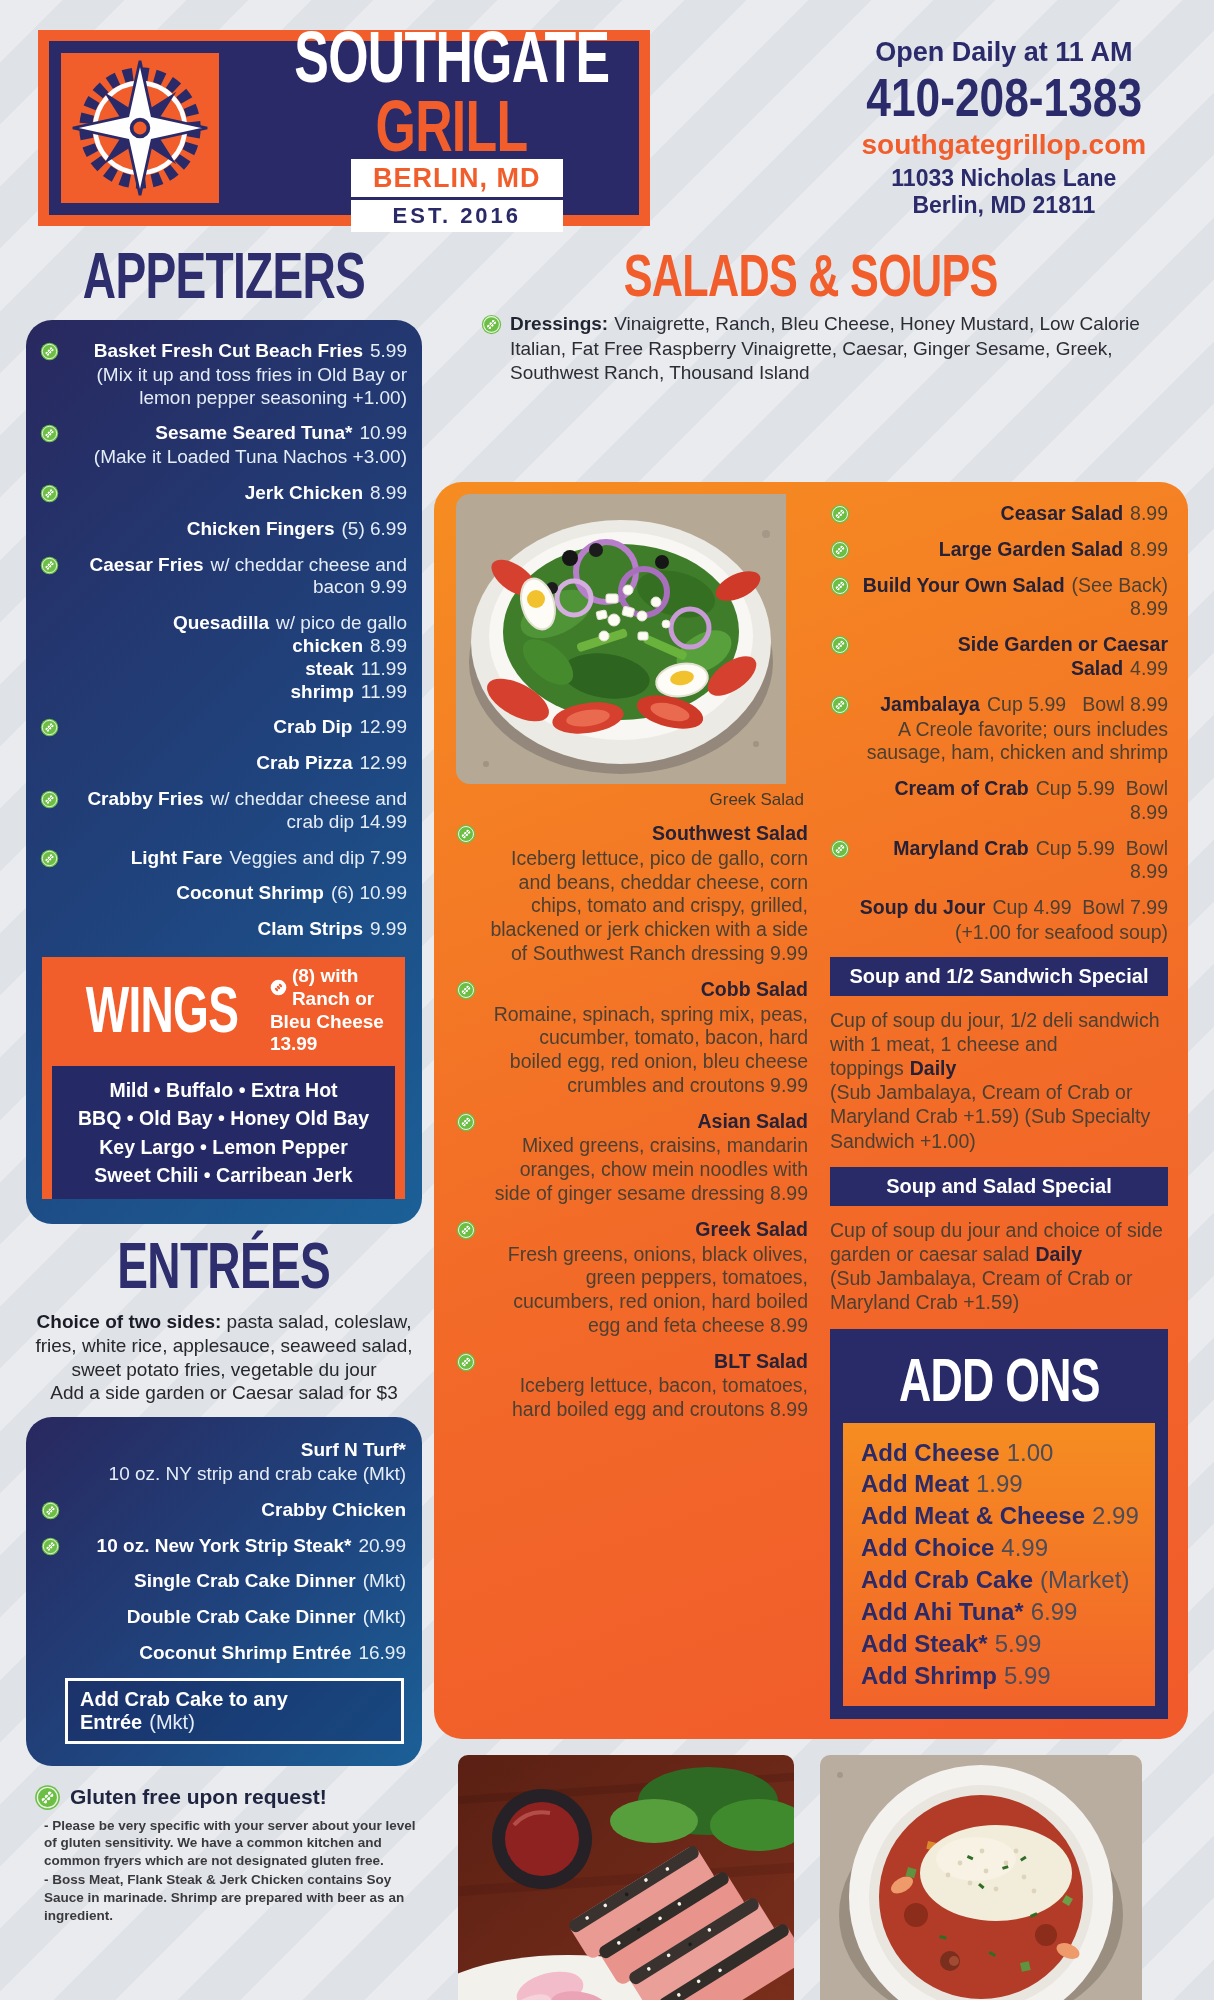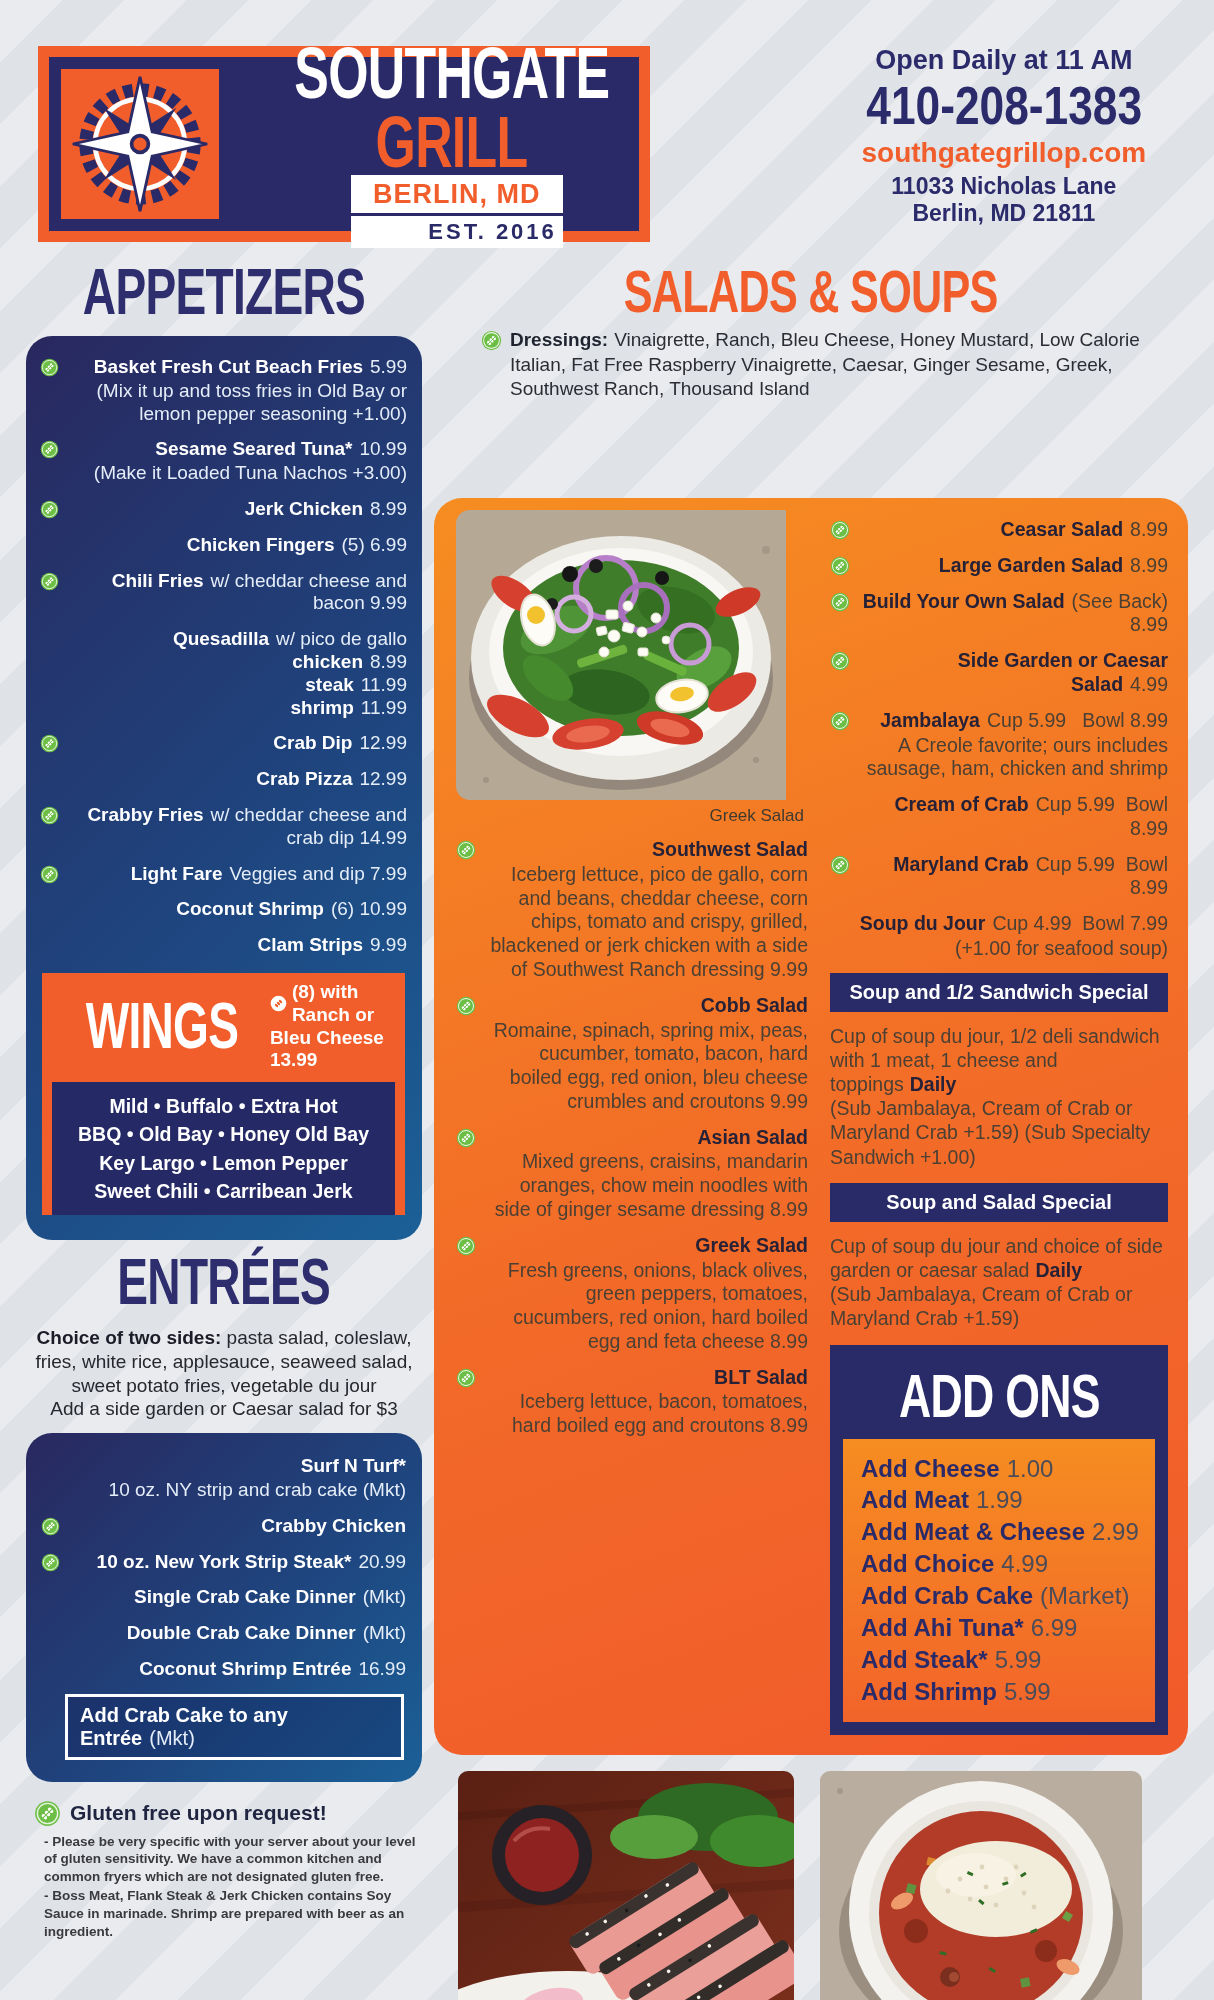--- a/index.html
+++ b/index.html
@@ -9,30 +9,30 @@
     background: repeating-linear-gradient(135deg,#e9ebee 0 44px,#dfe2e7 44px 88px);
     color:#222;
   }
   .cond { display:inline-block; transform:scaleX(.72); transform-origin:50% 50%; font-weight:bold; letter-spacing:-1px; }
   .b { font-weight:bold; }
   .r { margin-left:7px; }
   .pre { white-space:pre-wrap; }
 
   
   .header { display:flex; align-items:center; padding:30px 34px 8px 38px; }
-  .logo-box { background:#f15e2c; padding:11px; width:612px; height:196px; flex:none;margin-top:16px; }
+  .logo-box { background:#f15e2c; padding:11px; width:612px; height:196px; flex:none; }
   .logo-inner { background:#2b2a68; width:100%; height:100%; display:flex; align-items:stretch; }
   .compass-cell { margin:12px; background:#f15e2c; width:158px; flex:none; display:flex; align-items:center; justify-content:center; }
   .logo-text { flex:1; display:flex; flex-direction:column; justify-content:center; padding:6px 10px 6px 2px; }
   .logo-top { color:#fff; font-size:72px; line-height:.92; text-align:center; }
   .logo-row2 { display:flex; align-items:center; justify-content:center; margin-top:4px;flex-direction:column; }
   .logo-grill { color:#f15e2c; font-size:72px; line-height:.9; }
   .logo-stack { margin-left:10px; width:212px; }
   .box-berlin { background:#fff; color:#f15e2c; font-weight:bold; font-size:27px; text-align:center; padding:4px 6px 3px; letter-spacing:1px; }
-  .box-est { background:#fff; color:#2b2a68; font-weight:bold; font-size:22px; text-align:right; padding:3px 6px; border-top:3px solid #2b2a68; letter-spacing:3px; }
+  .box-est { background:#fff; color:#2b2a68; font-weight:bold; font-size:22px; text-align:center; padding:3px 18px; border-top:3px solid #2b2a68; letter-spacing:3px; }
   .contact { margin-left:auto; text-align:center; padding-right:8px; }
   .c-open { color:#2b2b6b; font-weight:bold; font-size:27px; }
   .c-phone { color:#2b2b6b; font-size:54px; line-height:1.1; }
   .c-phone .cond { transform:scaleX(.82); letter-spacing:0; }
   .c-web { color:#f15e2c; font-weight:bold; font-size:28px; margin-top:2px; }
   .c-addr { color:#2b2b6b; font-weight:bold; font-size:23px; line-height:1.18; margin-top:4px; }
 
   
   .main { display:flex; padding:0 26px; gap:12px; }
   .col-left { width:396px; flex:none; }
@@ -196,21 +196,21 @@
       <div class="mi">
         <svg class="gf sp">
             <use href="#gfb"></use>
           </svg>
         <div class="mi-b"><span class="b">Chicken Fingers</span><span class="r">(5) 6.99</span></div>
       </div>
       <div class="mi">
         <svg class="gf">
             <use href="#gfb"></use>
           </svg>
-        <div class="mi-b"><span class="b">Chili Fries</span><span class="r">w/ cheddar cheese and bacon 9.99</span></div>
+        <div class="mi-b"><span class="b">Caesar Fries</span><span class="r">w/ cheddar cheese and bacon 9.99</span></div>
       </div>
       <div class="mi">
         <svg class="gf sp">
             <use href="#gfb"></use>
           </svg>
         <div class="mi-b">
           <div><span class="b">Quesadilla</span><span class="r">w/ pico de gallo</span></div>
           <div><span class="b">chicken</span><span class="r">8.99</span></div>
           <div><span class="b">steak</span><span class="r">11.99</span></div>
           <div><span class="b">shrimp</span><span class="r">11.99</span></div>

